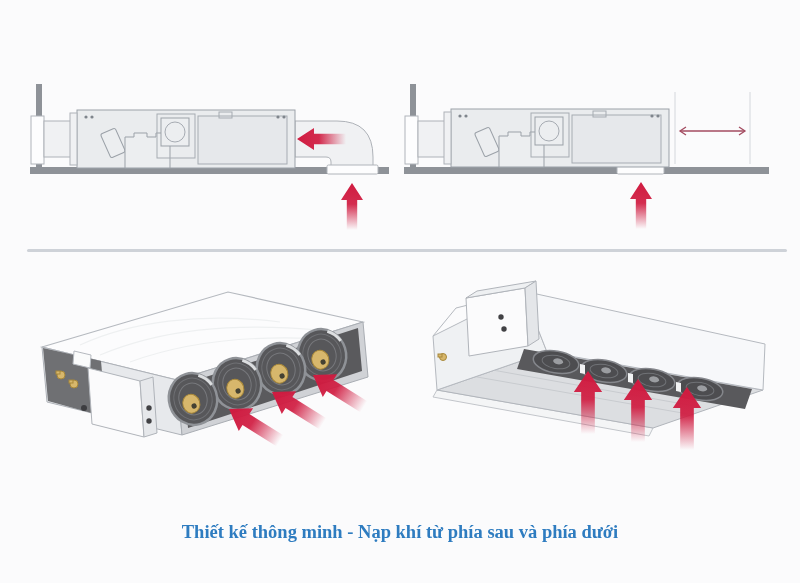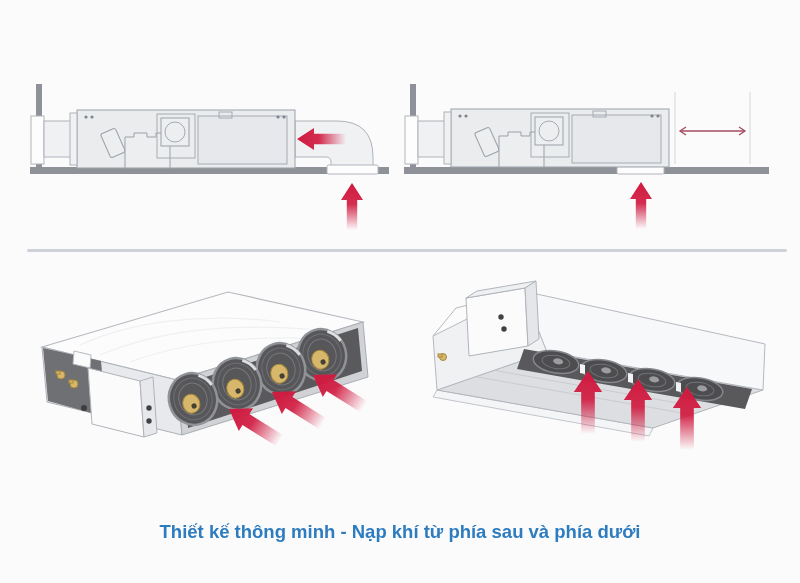--- a/index.html
+++ b/index.html
@@ -1,19 +1,19 @@
 <!DOCTYPE html>
 <html style="--caption-blue: #2e7cc0; --arrow-red: #d01b40; --structure-gray: #8e9298; --divider-gray: #ced2d8; --dim-red: #a34b60;"><head>
 <meta charset="utf-8">
 <style>
   html,body{margin:0;padding:0;background:#fff;}
   .stage{
     position:relative;width:800px;height:583px;
     background:#fbfbfc;overflow:hidden;
-    font-family:Liberation Sans, sans-serif;
+    font-family:Liberation Serif, serif;
   }
   svg{position:absolute;left:0;display:block;}
   #top-figures{top:0;}
   #bottom-figures{top:258px;}
   .caption{
     position:absolute;top:512px;left:0;width:800px;height:40px;
     line-height:40px;text-align:center;
     font-size:18.5px;font-weight:700;
     color:var(--caption-blue,#2e7cc0);
   }

